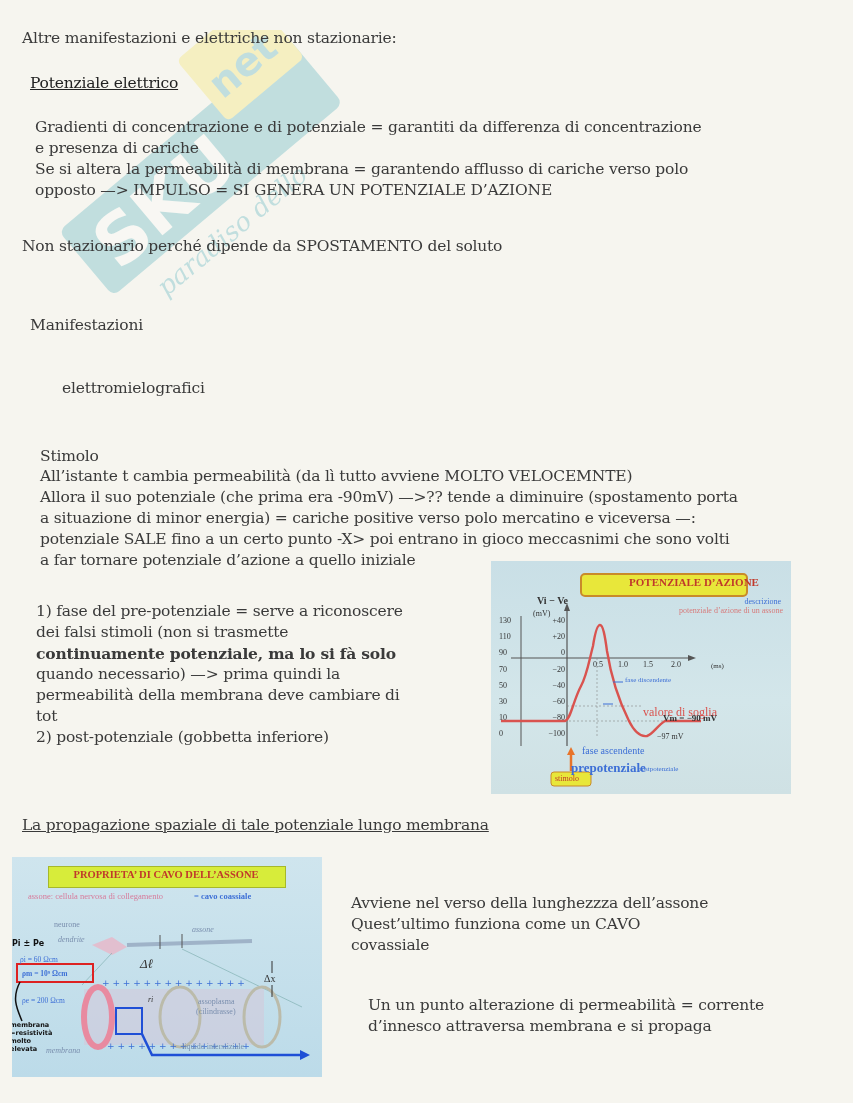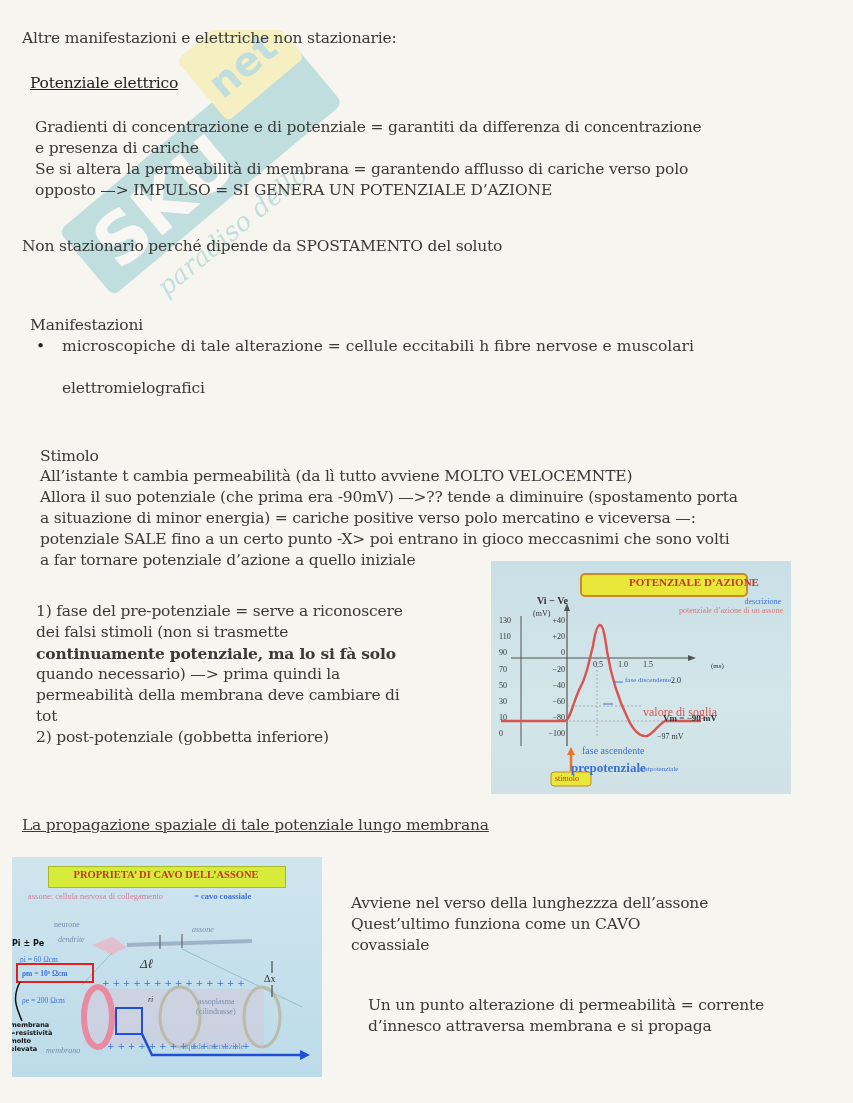--- a/index.html
+++ b/index.html
@@ -36,21 +36,20 @@
 
 <div class="t" style="left:35px;top:117px;">Gradienti di concentrazione e di potenziale = garantiti da differenza di concentrazione</div>
 <div class="t" style="left:35px;top:138px;">e presenza di cariche</div>
 <div class="t" style="left:35px;top:159px;">Se si altera la  permeabilità di membrana = garantendo afflusso di cariche verso polo</div>
 <div class="t" style="left:35px;top:180px;">opposto —&gt; IMPULSO = SI GENERA UN POTENZIALE D’AZIONE</div>
 
 <div class="t" style="left:22px;top:236px;">Non stazionario perché dipende da SPOSTAMENTO del soluto</div>
 
 <div class="t" style="left:30px;top:315px;">Manifestazioni</div>
 <ul class="bul" style="left:28px;top:336px;">
-  <li>microscopiche di tale alterazione = cellule eccitabili h fibre nervose e muscolari</li>
 </ul>
 <div class="t" style="left:62px;top:378px;">elettromielografici</div>
 
 <div class="t" style="left:40px;top:446px;">Stimolo</div>
 <div class="t" style="left:40px;top:466px;">All’istante t cambia permeabilità (da lì tutto avviene MOLTO VELOCEMNTE)</div>
 <div class="t" style="left:40px;top:487px;">Allora il suo potenziale (che prima era -90mV) —&gt;?? tende a diminuire (spostamento porta</div>
 <div class="t" style="left:40px;top:508px;">a situazione di minor energia) = cariche positive verso polo mercatino e viceversa —:</div>
 <div class="t" style="left:40px;top:529px;">potenziale SALE fino a un certo punto -X&gt; poi entrano in gioco meccasnimi che sono volti</div>
 <div class="t" style="left:40px;top:550px;">a far tornare potenziale d’azione a quello iniziale</div>
 
@@ -103,21 +102,21 @@
     <div>0</div>
     <div>−20</div>
     <div>−40</div>
     <div>−60</div>
     <div>−80</div>
     <div>−100</div>
   </div>
   <div class="lbl" style="left:102px;top:99px;font-size:8px;color:#333;">0.5</div>
   <div class="lbl" style="left:127px;top:99px;font-size:8px;color:#333;">1.0</div>
   <div class="lbl" style="left:152px;top:99px;font-size:8px;color:#333;">1.5</div>
-  <div class="lbl" style="left:180px;top:99px;font-size:8px;color:#333;margin-top:16px;">2.0</div>
+  <div class="lbl" style="left:180px;top:99px;font-size:8px;color:#333;">2.0</div>
   <div class="lbl" style="left:220px;top:101px;font-size:7px;color:#333;">(ms)</div>
 
   <div class="lbl" style="left:134px;top:115px;font-size:7px;color:#3d6fd6;">fase discendente</div>
   <div class="lbl" style="left:152px;top:144px;font-size:12px;color:#d9534f;">valore di soglia</div>
   <div class="lbl" style="left:172px;top:152px;font-size:9px;font-weight:bold;color:#333;">Vm = −90 mV</div>
   <div class="lbl" style="left:166px;top:171px;font-size:8px;color:#333;">−97 mV</div>
   <div class="lbl" style="left:91px;top:184px;font-size:10px;color:#3d6fd6;">fase ascendente</div>
   <div class="lbl" style="left:80px;top:199px;font-size:13px;color:#3d6fd6;font-weight:bold;">prepotenziale</div>
   <div class="lbl" style="left:147px;top:204px;font-size:7px;color:#3d6fd6;">postpotenziale</div>
   <div class="lbl" style="left:64px;top:213px;font-size:8px;color:#c0392b;">stimolo</div>

